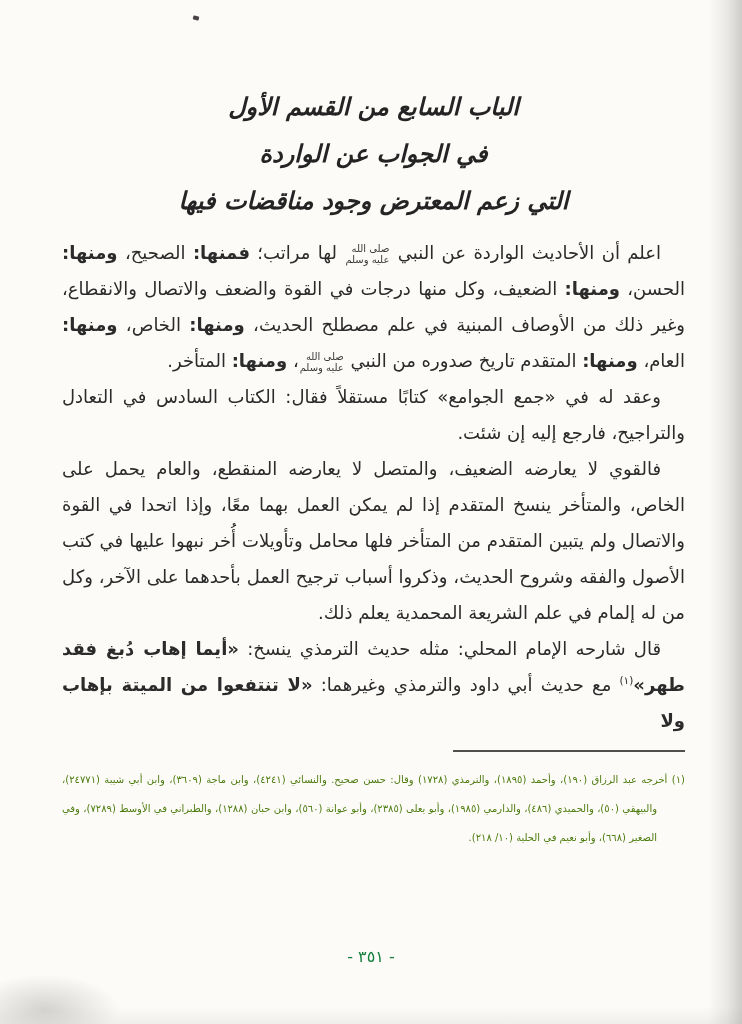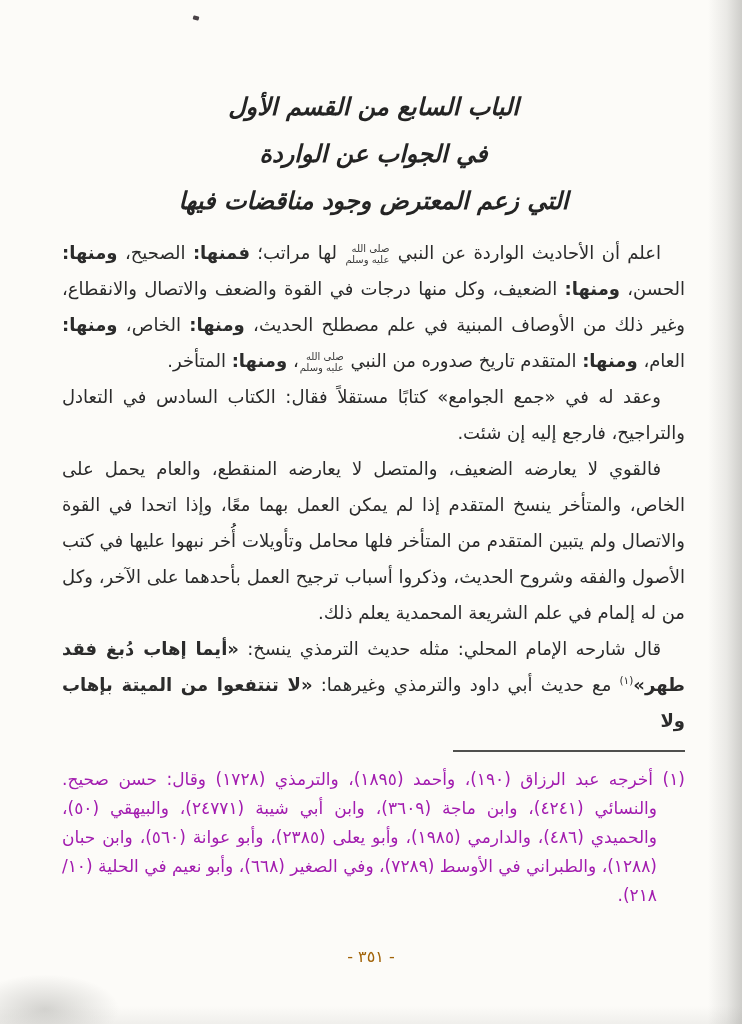--- a/index.html
+++ b/index.html
@@ -46,25 +46,25 @@
 
   .pbuh {
     display:inline-block; font-size:10px; line-height:1.12;
     vertical-align:-4px; font-weight:normal;
     margin:0 1px; color:#3a3a3a; text-indent:0;
   }
   .pbuh-line { display:block; white-space:nowrap; }
 
   .footnote-area { position:absolute; top:750px; right:57px; left:62px; }
   .fn-rule { width:232px; height:1.5px; background:#50504e; margin-bottom:13px; }
-  .footnote { font-size:17px; line-height:29px; text-align:justify; margin:0; padding-right:28px; text-indent:-28px; color:#a21caf; }
+  .footnote { font-size:10px; line-height:29px; text-align:justify; margin:0; padding-right:28px; text-indent:-28px; color:#4d7c0f; }
 
   .page-number {
     position:absolute; bottom:58px; left:0; width:100%;
-    text-align:center; font-size:16px; color:#a16207; letter-spacing:1px;
+    text-align:center; font-size:16px; color:#15803d; letter-spacing:1px;
   }
 </style>
 </head>
 <body>
 
 <div class="page">
 
   <div class="speck"></div>
 
   <div class="content">

